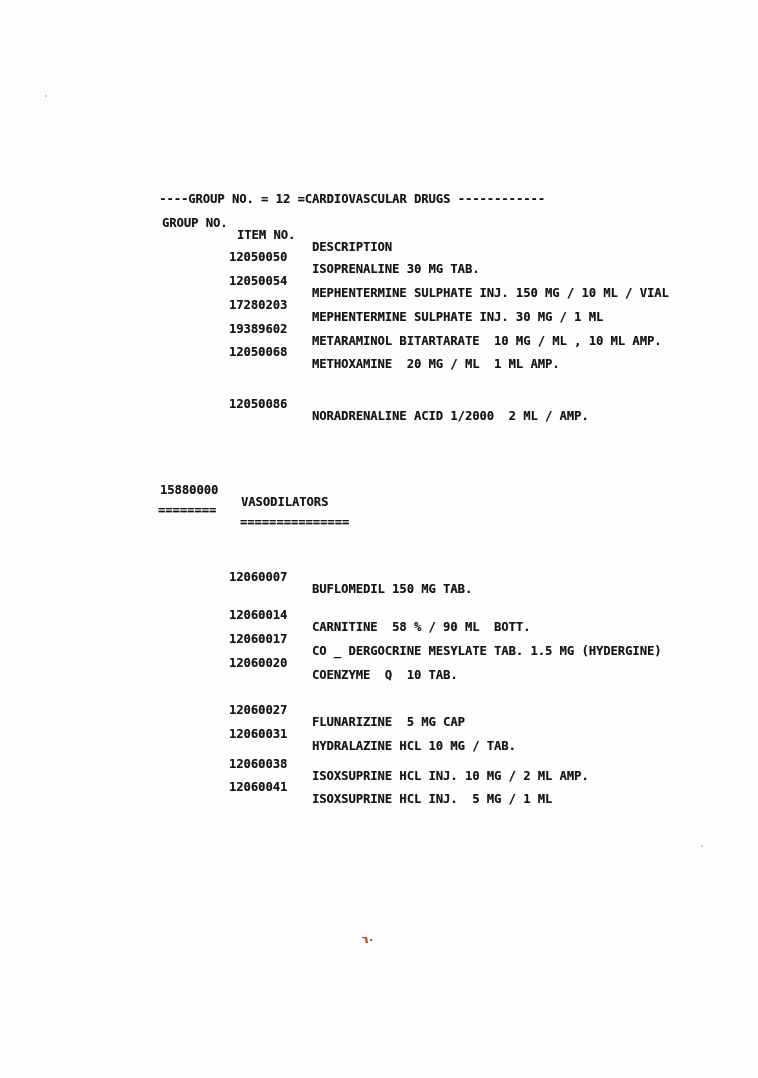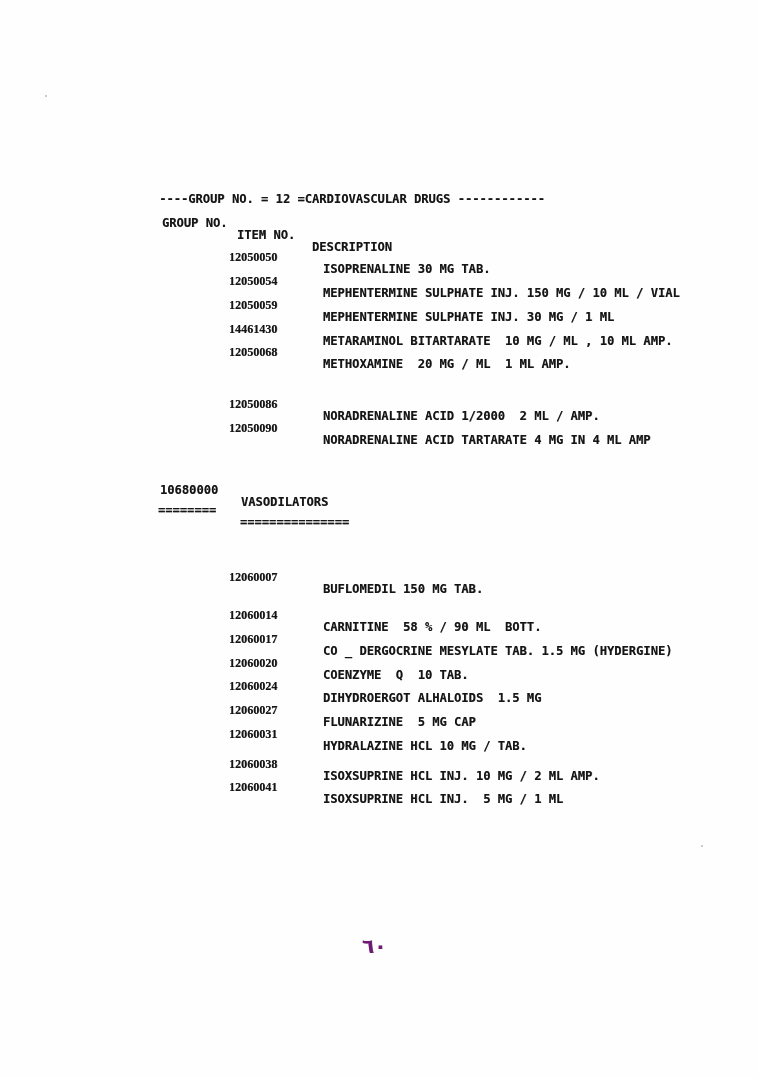--- a/index.html
+++ b/index.html
@@ -24,35 +24,35 @@
     left: 0;
     width: 100%;
     height: 12px;
     line-height: 12px;
     white-space: pre;
   }
   .at-title   { left: 130px; }
   .col-group  { position: absolute; left: 162px; white-space: pre; }
   .col-item   { position: absolute; left: 237px; white-space: pre; }
   .col-desc   { position: absolute; left: 312px; white-space: pre; }
-  .c-item     { position: absolute; left: 229px; white-space: pre; font-family: Liberation Serif, serif; }
-  .c-desc     { position: absolute; left: 312px; white-space: pre; margin-left: 11px; }
+  .c-item     { position: absolute; left: 229px; white-space: pre; }
+  .c-desc     { position: absolute; left: 312px; white-space: pre; }
   .sec-group  { position: absolute; left: 160px; white-space: pre; }
   .sec-title  { position: absolute; left: 241px; white-space: pre; }
   .ul-group   { position: absolute; left: 158px; white-space: pre; }
   .ul-title   { position: absolute; left: 240px; white-space: pre; }
   .page-number {
     position: absolute;
     left: 362px;
     top: 934px;
     font-family: "DejaVu Sans", "Liberation Sans", sans-serif;
-    font-size: 20px;
+    font-size: 10px;
     font-weight: 700;
     letter-spacing: 5px;
-    color: #701a75;
+    color: #c2410c;
   }
   .speck {
     position: absolute;
     width: 2px;
     height: 2px;
     border-radius: 50%;
     background: #b9b9b6;
   }
   .speck-1 { left: 45px;  top: 95px; }
   .speck-2 { left: 701px; top: 845px; }
@@ -74,43 +74,39 @@
 
   <div class="line" style="top:239px">
     <span class="c-item">12050050</span>
     <span class="c-desc">ISOPRENALINE 30 MG TAB.</span>
   </div>
   <div class="line" style="top:263px">
     <span class="c-item">12050054</span>
     <span class="c-desc">MEPHENTERMINE SULPHATE INJ. 150 MG / 10 ML / VIAL</span>
   </div>
   <div class="line" style="top:287px">
-    <span class="c-item">12050059</span>
+    <span class="c-item">17280203</span>
     <span class="c-desc">MEPHENTERMINE SULPHATE INJ. 30 MG / 1 ML</span>
   </div>
   <div class="line" style="top:311px">
-    <span class="c-item">14461430</span>
+    <span class="c-item">19389602</span>
     <span class="c-desc">METARAMINOL BITARTARATE  10 MG / ML , 10 ML AMP.</span>
   </div>
   <div class="line" style="top:334px">
     <span class="c-item">12050068</span>
     <span class="c-desc">METHOXAMINE  20 MG / ML  1 ML AMP.</span>
   </div>
 
   <div class="line" style="top:386px">
     <span class="c-item">12050086</span>
     <span class="c-desc">NORADRENALINE ACID 1/2000  2 ML / AMP.</span>
   </div>
-  <div class="line" style="top:410px">
-    <span class="c-item">12050090</span>
-    <span class="c-desc">NORADRENALINE ACID TARTARATE 4 MG IN 4 ML AMP</span>
-  </div>
 
   <div class="line" style="top:472px">
-    <span class="sec-group">10680000</span>
+    <span class="sec-group">15880000</span>
     <span class="sec-title">VASODILATORS</span>
   </div>
   <div class="line" style="top:492px">
     <span class="ul-group">========</span>
     <span class="ul-title">===============</span>
   </div>
 
   <div class="line" style="top:559px">
     <span class="c-item">12060007</span>
     <span class="c-desc">BUFLOMEDIL 150 MG TAB.</span>
@@ -120,24 +116,20 @@
     <span class="c-item">12060014</span>
     <span class="c-desc">CARNITINE  58 % / 90 ML  BOTT.</span>
   </div>
   <div class="line" style="top:621px">
     <span class="c-item">12060017</span>
     <span class="c-desc">CO _ DERGOCRINE MESYLATE TAB. 1.5 MG (HYDERGINE)</span>
   </div>
   <div class="line" style="top:645px">
     <span class="c-item">12060020</span>
     <span class="c-desc">COENZYME  Q  10 TAB.</span>
-  </div>
-  <div class="line" style="top:668px">
-    <span class="c-item">12060024</span>
-    <span class="c-desc">DIHYDROERGOT ALHALOIDS  1.5 MG</span>
   </div>
   <div class="line" style="top:692px">
     <span class="c-item">12060027</span>
     <span class="c-desc">FLUNARIZINE  5 MG CAP</span>
   </div>
   <div class="line" style="top:716px">
     <span class="c-item">12060031</span>
     <span class="c-desc">HYDRALAZINE HCL 10 MG / TAB.</span>
   </div>
 

